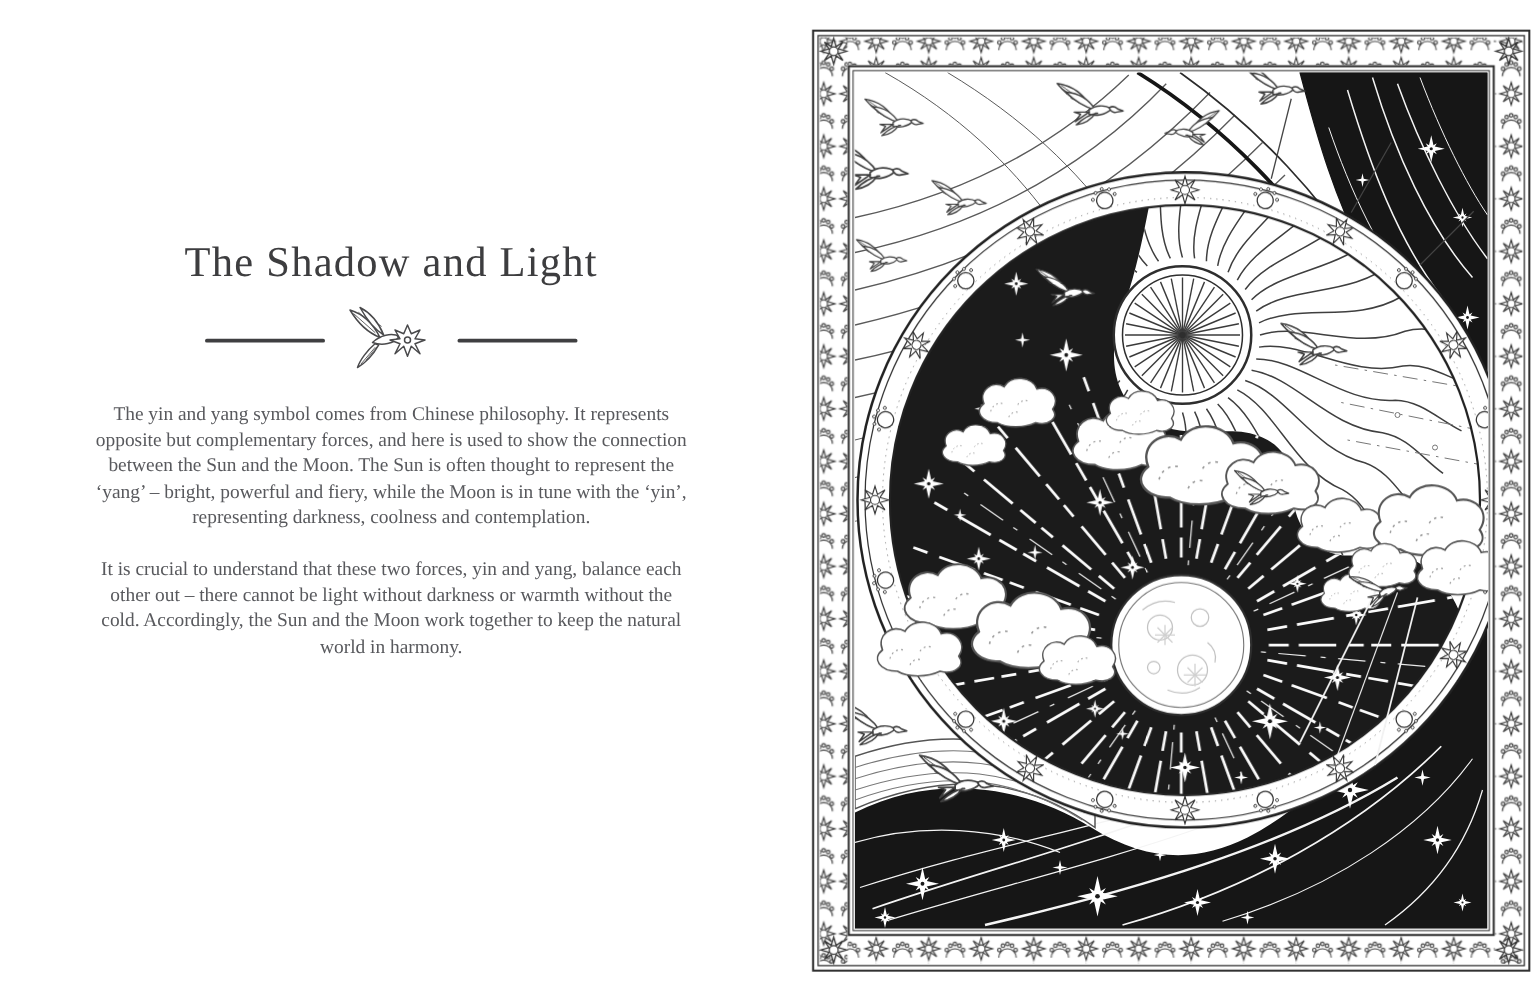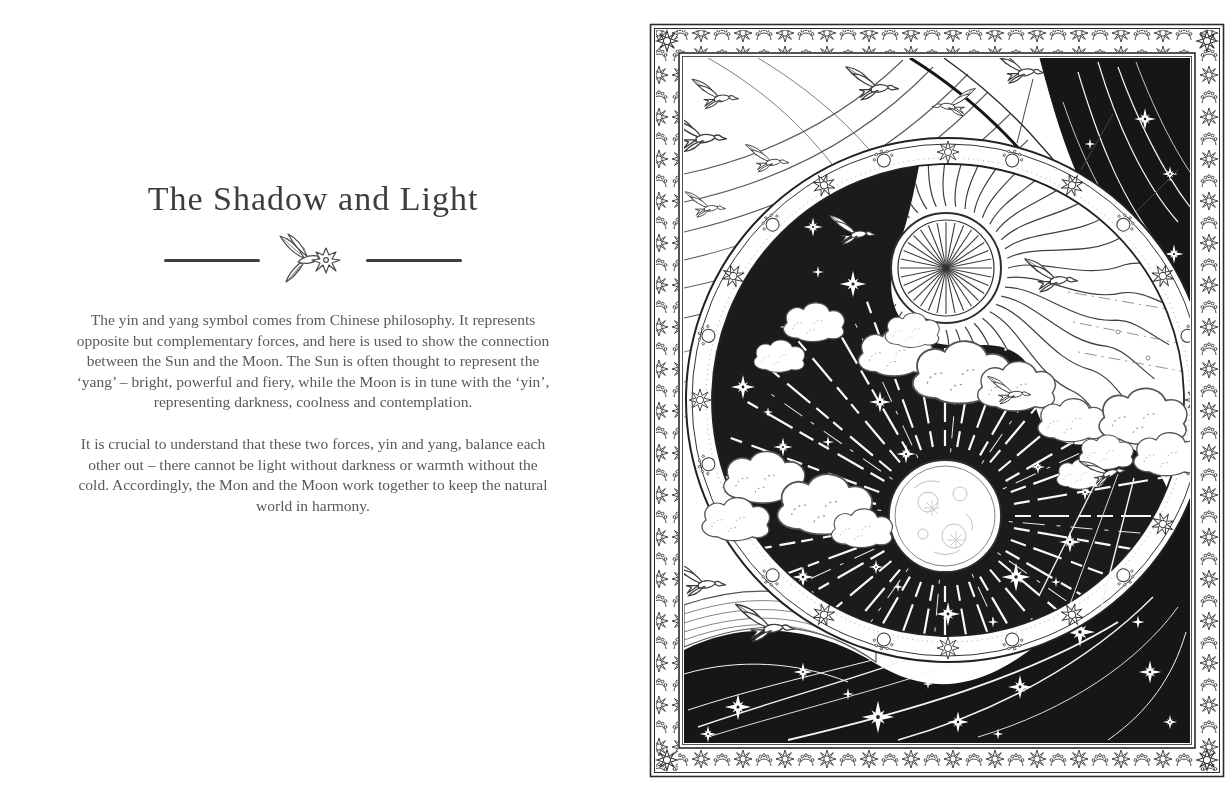--- a/index.html
+++ b/index.html
@@ -11,21 +11,21 @@
   .left-page{
     position:absolute;left:67px;top:180px;width:492px;
     text-align:center;
   }
   .page-title{
     font-family:"Liberation Serif", serif;
     font-weight:400;
     font-size:34px;
     letter-spacing:1px;
     color:#3d3d3f;
-    margin:0;
+    margin:12px;
   }
   .divider-row{
     margin-top:16px;
     display:flex;align-items:center;justify-content:center;gap:14px;
     height:52px;
   }
   .divider-line{
     width:96px;height:3px;background:#3f3f41;border-radius:2px;
   }
   .body-copy{
@@ -60,21 +60,21 @@
         <path d="M26,31 C20,36 14,44 12,50 C19,46 25,39 29,32 Z" fill="#fff"></path>
         <path d="M15,47 L26,34 M19,44 L28,33" stroke-width="0.7"></path>
         <path d="M52,16 L55,23 L62,20 L58,27 L66,28 L58,31 L62,39 L55,33 L52,41 L49,33 L42,39 L46,31 L38,28 L46,27 L42,20 L49,23 Z" fill="#fff"></path>
         <circle cx="52" cy="28" r="2.4" fill="#fff"></circle>
       </svg>
     </span>
     <span class="divider-line"></span>
   </div>
 
   <p class="body-copy">The yin and yang symbol comes from Chinese philosophy. It represents opposite but complementary forces, and here is used to show the connection between the Sun and the Moon. The Sun is often thought to represent the ‘yang’ – bright, powerful and fiery, while the Moon is in tune with the ‘yin’, representing darkness, coolness and contemplation.</p>
-  <p class="body-copy">It is crucial to understand that these two forces, yin and yang, balance each other out – there cannot be light without darkness or warmth without the cold. Accordingly, the Mon and the Moon work together to keep the natural world in harmony.</p>
+  <p class="body-copy">It is crucial to understand that these two forces, yin and yang, balance each other out – there cannot be light without darkness or warmth without the cold. Accordingly, the Sun and the Moon work together to keep the natural world in harmony.</p>
 </div>
 
 <div class="right-page">
 <svg width="578" height="757" viewBox="0 0 578 757" role="img" aria-label="Black and white line-art coloring illustration framed by an ornate sun-and-scallop border: a large yin-yang circle with a radiant sun in the light half and a full moon with dashed star rays in the dark half, divided by puffy clouds, surrounded by swirling wind lines, flying doves and sparkling stars over light and night regions.">
   <defs>
     <clipPath id="contentClip">
           <rect x="36" y="36" width="506" height="685"></rect>
         </clipPath>
     <clipPath id="yangClip">
       <path d="M271,144 A236,236 0 0 1 519,466 C505,432 470,414 448,420 C415,429 398,412 390,392 C380,364 392,342 362,328 C335,315 302,334 268,312 C236,291 240,250 252,220 C260,198 266,170 271,144 Z"></path>

